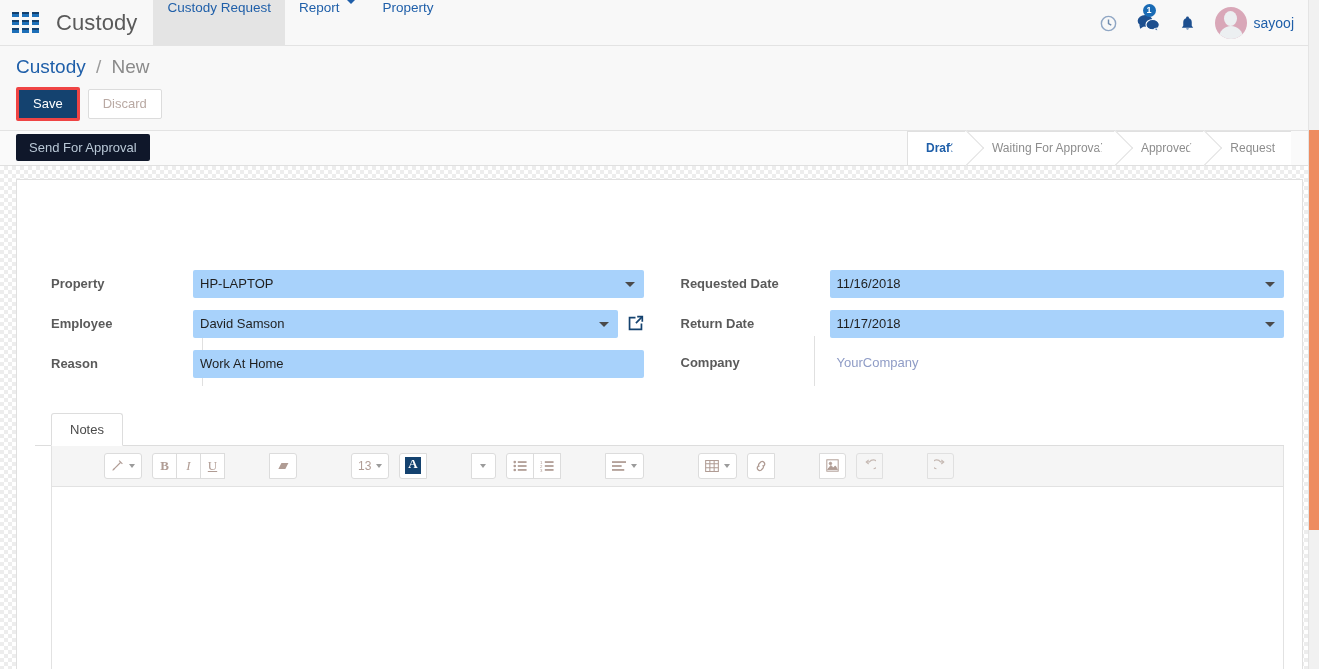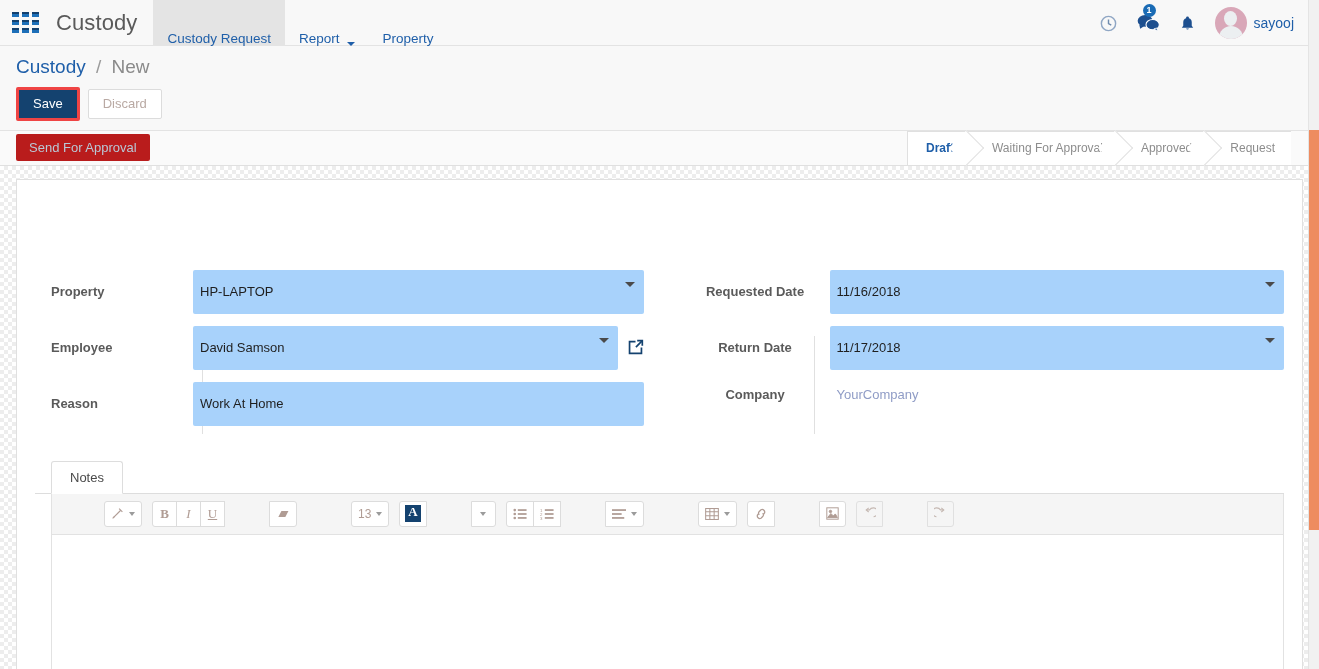--- a/index.html
+++ b/index.html
@@ -43,21 +43,21 @@
     font-weight: 400;
     padding: 0 16px 0 10px;
     letter-spacing: .1px;
     cursor: pointer;
     line-height: 46px;
   }
   .menu {
     display: flex; align-items: stretch; height: 46px;
   }
   .menu-item {
-    display: flex; align-items: flex-end;
+    display: flex; align-items: flex-start;
     padding: 0 14px;
     color: #1f5fa9;
     font-size: 13.5px;
     cursor: pointer;
     height: 46px;
     white-space: nowrap;
   }
   .menu-item.active { background: #e4e4e4; }
   .caret-down {
     display: inline-block;
@@ -163,21 +163,21 @@
   
   .status-row {
     background: #fafafa;
     border-bottom: 1px solid #e0e0e0;
     height: 35px;
     display: flex;
     align-items: center;
     position: relative;
   }
   .btn-workflow {
-    background: #b91c1c;
+    background: #0f172a;
     color: #b9c8d6;
     border: none;
     font-size: 13px;
     padding: 6px 13px;
     margin-left: 16px;
     border-radius: 2px;
     cursor: pointer;
     line-height: 15px;
   }
   .statusbar {
@@ -247,38 +247,38 @@
     min-height: 26px;
   }
   .flabel {
     width: 158px;
     flex: 0 0 158px;
     font-weight: bold;
     color: #5a5a5a;
     font-size: 13px;
     padding-left: 16px;
   }
-  .right .flabel { width: 152px; flex: 0 0 152px; padding-left: 3px; text-align: center; }
+  .right .flabel { width: 152px; flex: 0 0 152px; padding-left: 3px; }
   .fdivider {
     position: absolute;
     top: 66px;
     bottom: 4px;
     left: 167px;
     width: 1px;
     background: #e0e0e0;
   }
   .right .fdivider { left: 154px; }
 
   .fcontrol { flex: 1; position: relative; display: flex; align-items: center; }
   .fld {
     background: #a8d2fb;
     color: #1f1f1f;
     border: none;
     border-radius: 2px;
-    height: 44px;
+    height: 28px;
     line-height: 26px;
     padding: 0 22px 0 7px;
     font-size: 13px;
     font-family: "Liberation Sans", sans-serif;
     width: 100%;
     outline: none;
   }
   .fld.plain { padding-right: 7px; }
   .fld-caret {
     position: absolute;

